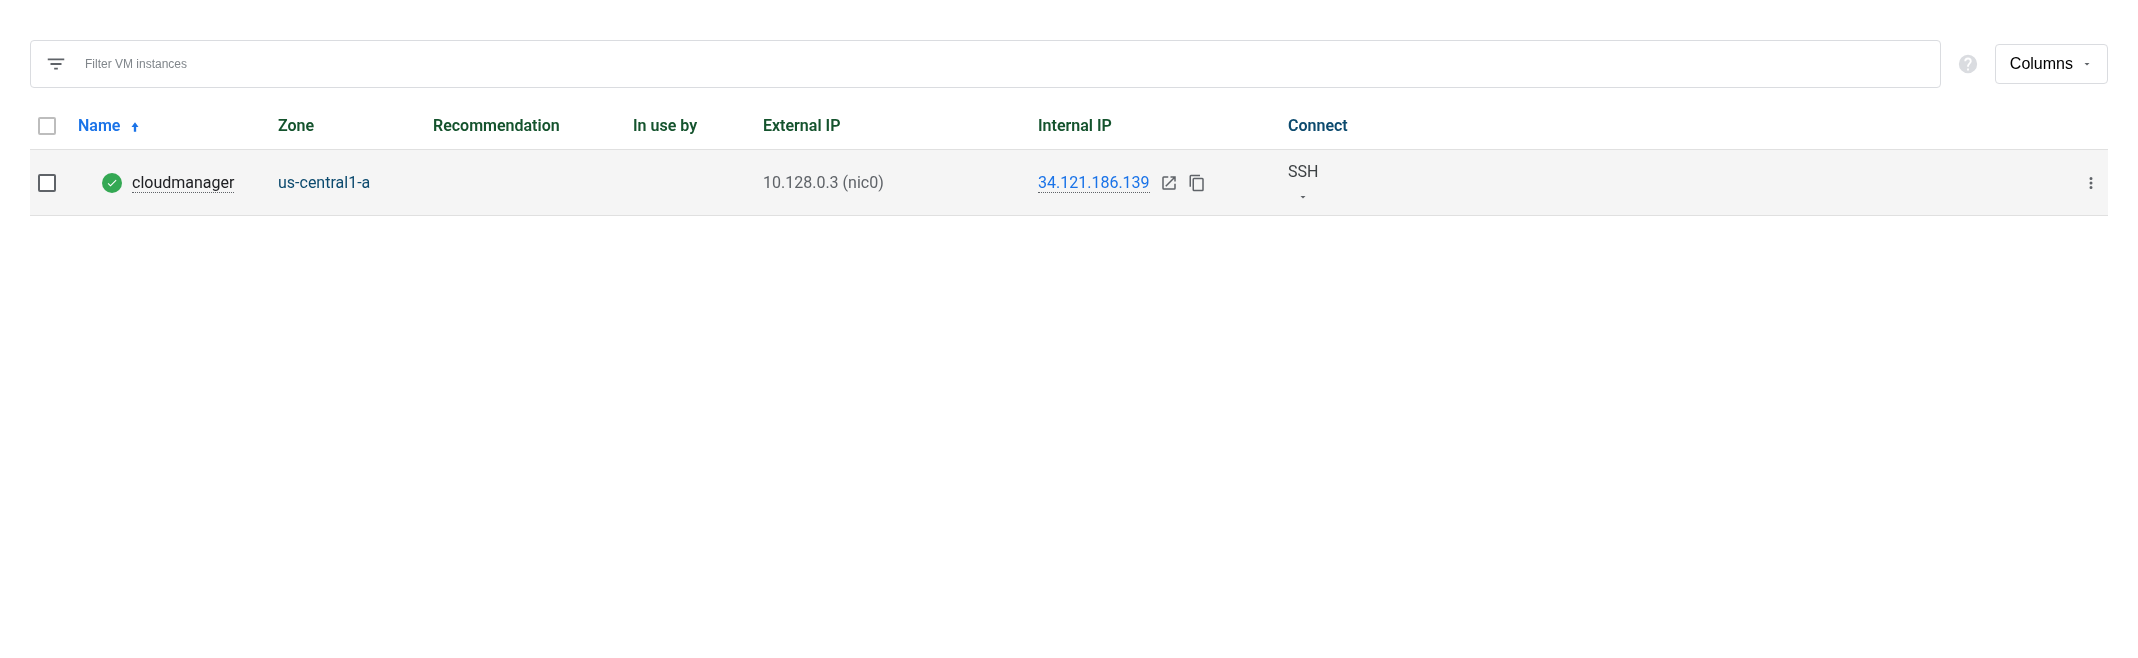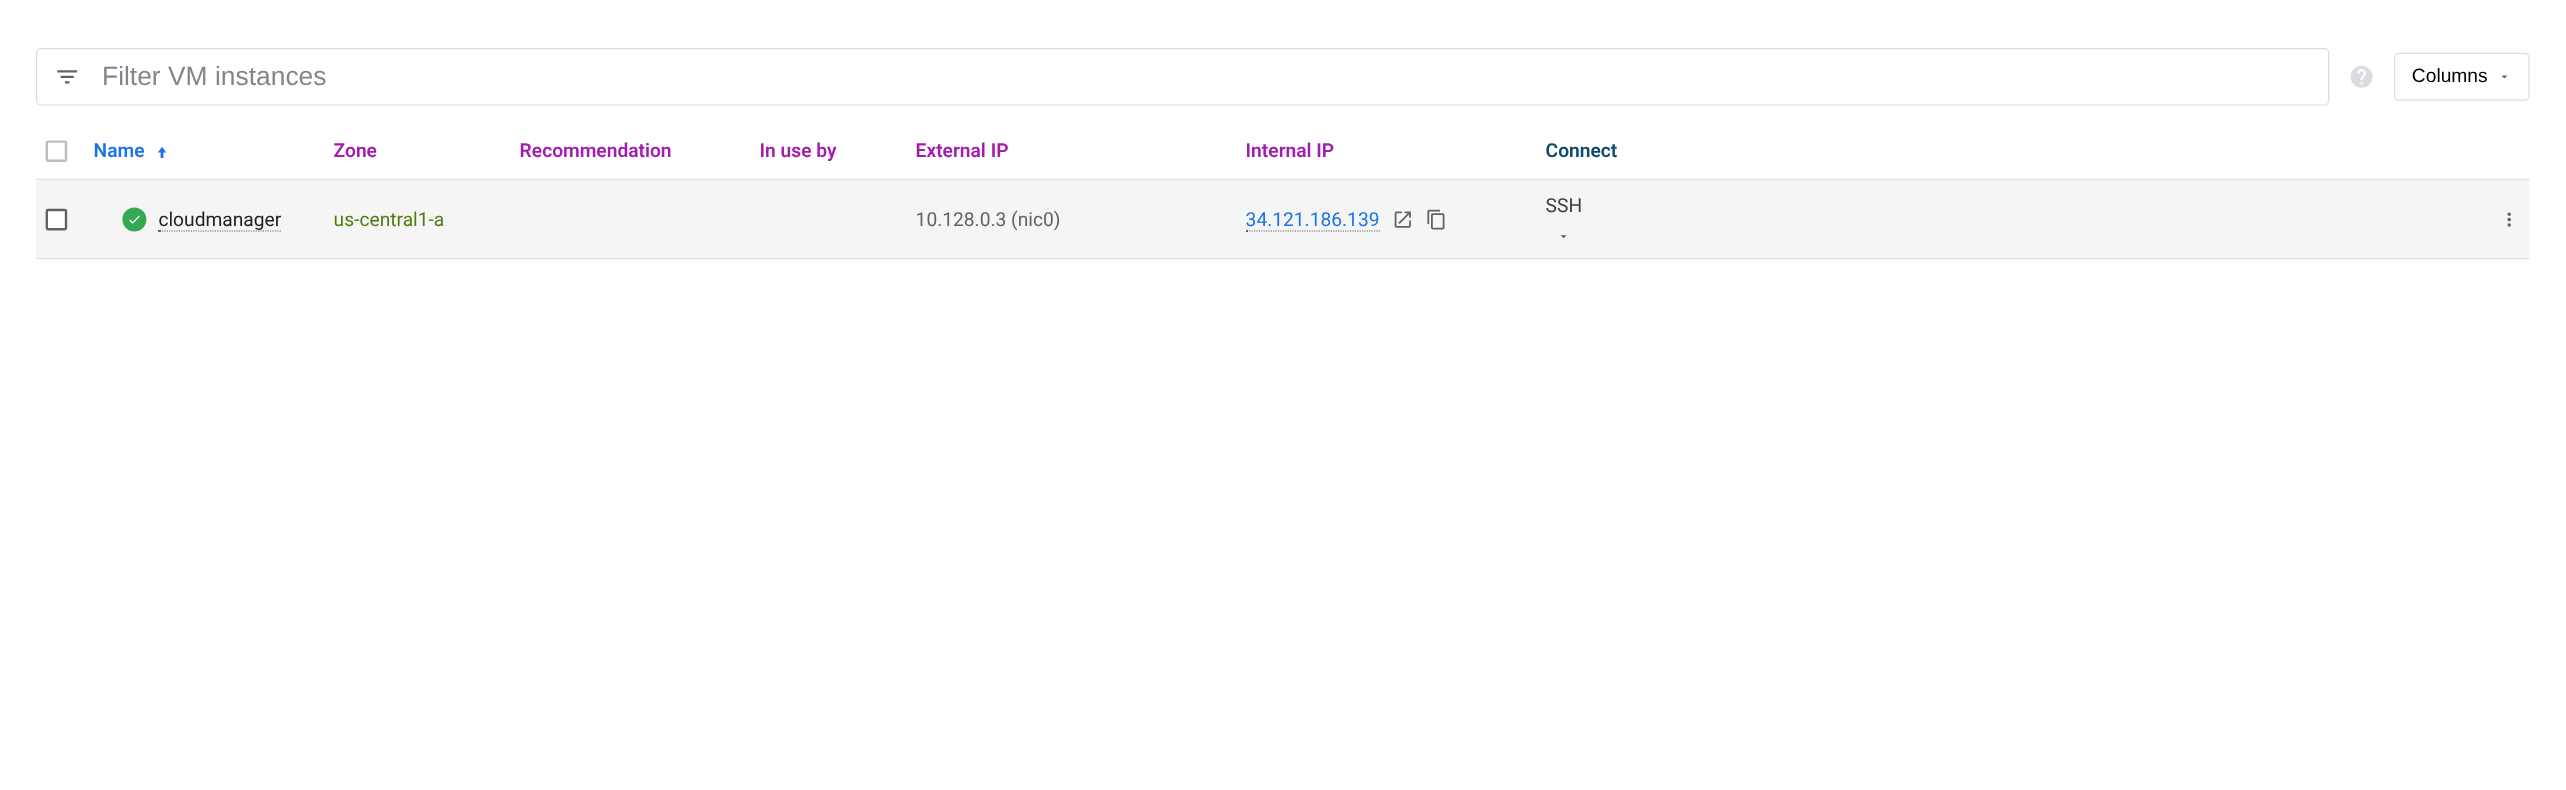--- a/index.html
+++ b/index.html
@@ -24,21 +24,21 @@
     border: 1px solid #dadce0;
     border-radius: 4px;
     padding: 0 14px;
     gap: 16px;
   }
   .filter-icon { color: #5f6368; display:flex; }
   .filter-input {
     flex: 1;
     border: none;
     outline: none;
-    font-size: 22px;
+    font-size: 12px;
     color: #4d7c0f;
     background: transparent;
   }
   .filter-input::placeholder { color: #80868b; }
   .help-icon { color: #dadce0; display:flex; }
   .columns-button {
     display: flex;
     align-items: center;
     gap: 8px;
     height: 40px;
@@ -54,21 +54,21 @@
 
   table.vm-table {
     width: 100%;
     border-collapse: collapse;
     table-layout: fixed;
   }
   th {
     text-align: left;
     font-weight: 600;
     font-size: 16px;
-    color: #a21caf;
+    color: #14532d;
     padding: 10px 8px 14px 8px;
     border-bottom: 1px solid #e0e0e0;
     vertical-align: middle;
   }
   th.sort {
     color: #1a73e8;
     cursor: pointer;
   }
   th.connect-head, td.connect-cell { color:#0c4a6e; }
 
@@ -93,21 +93,21 @@
     border-radius:50%;
     display:flex; align-items:center; justify-content:center;
   }
   .status-ok svg { fill:#fff; }
   .instance-name {
     color:#202124;
     text-decoration: none;
     border-bottom: 1px dotted #5f6368;
     cursor:pointer;
   }
-  .zone-text { color:#4d7c0f; }
+  .zone-text { color:#0c4a6e; }
   .internal-ip { color:#5f6368;margin-top:48px; }
   .external-link {
     color:#1a73e8;
     border-bottom:1px dotted #5f6368;
     cursor:pointer;
     text-decoration:none;
   }
   .ext-cell { display:flex; align-items:center; gap:10px; }
   .icon-btn { color:#5f6368; display:flex; cursor:pointer; }
   .ssh-button {

